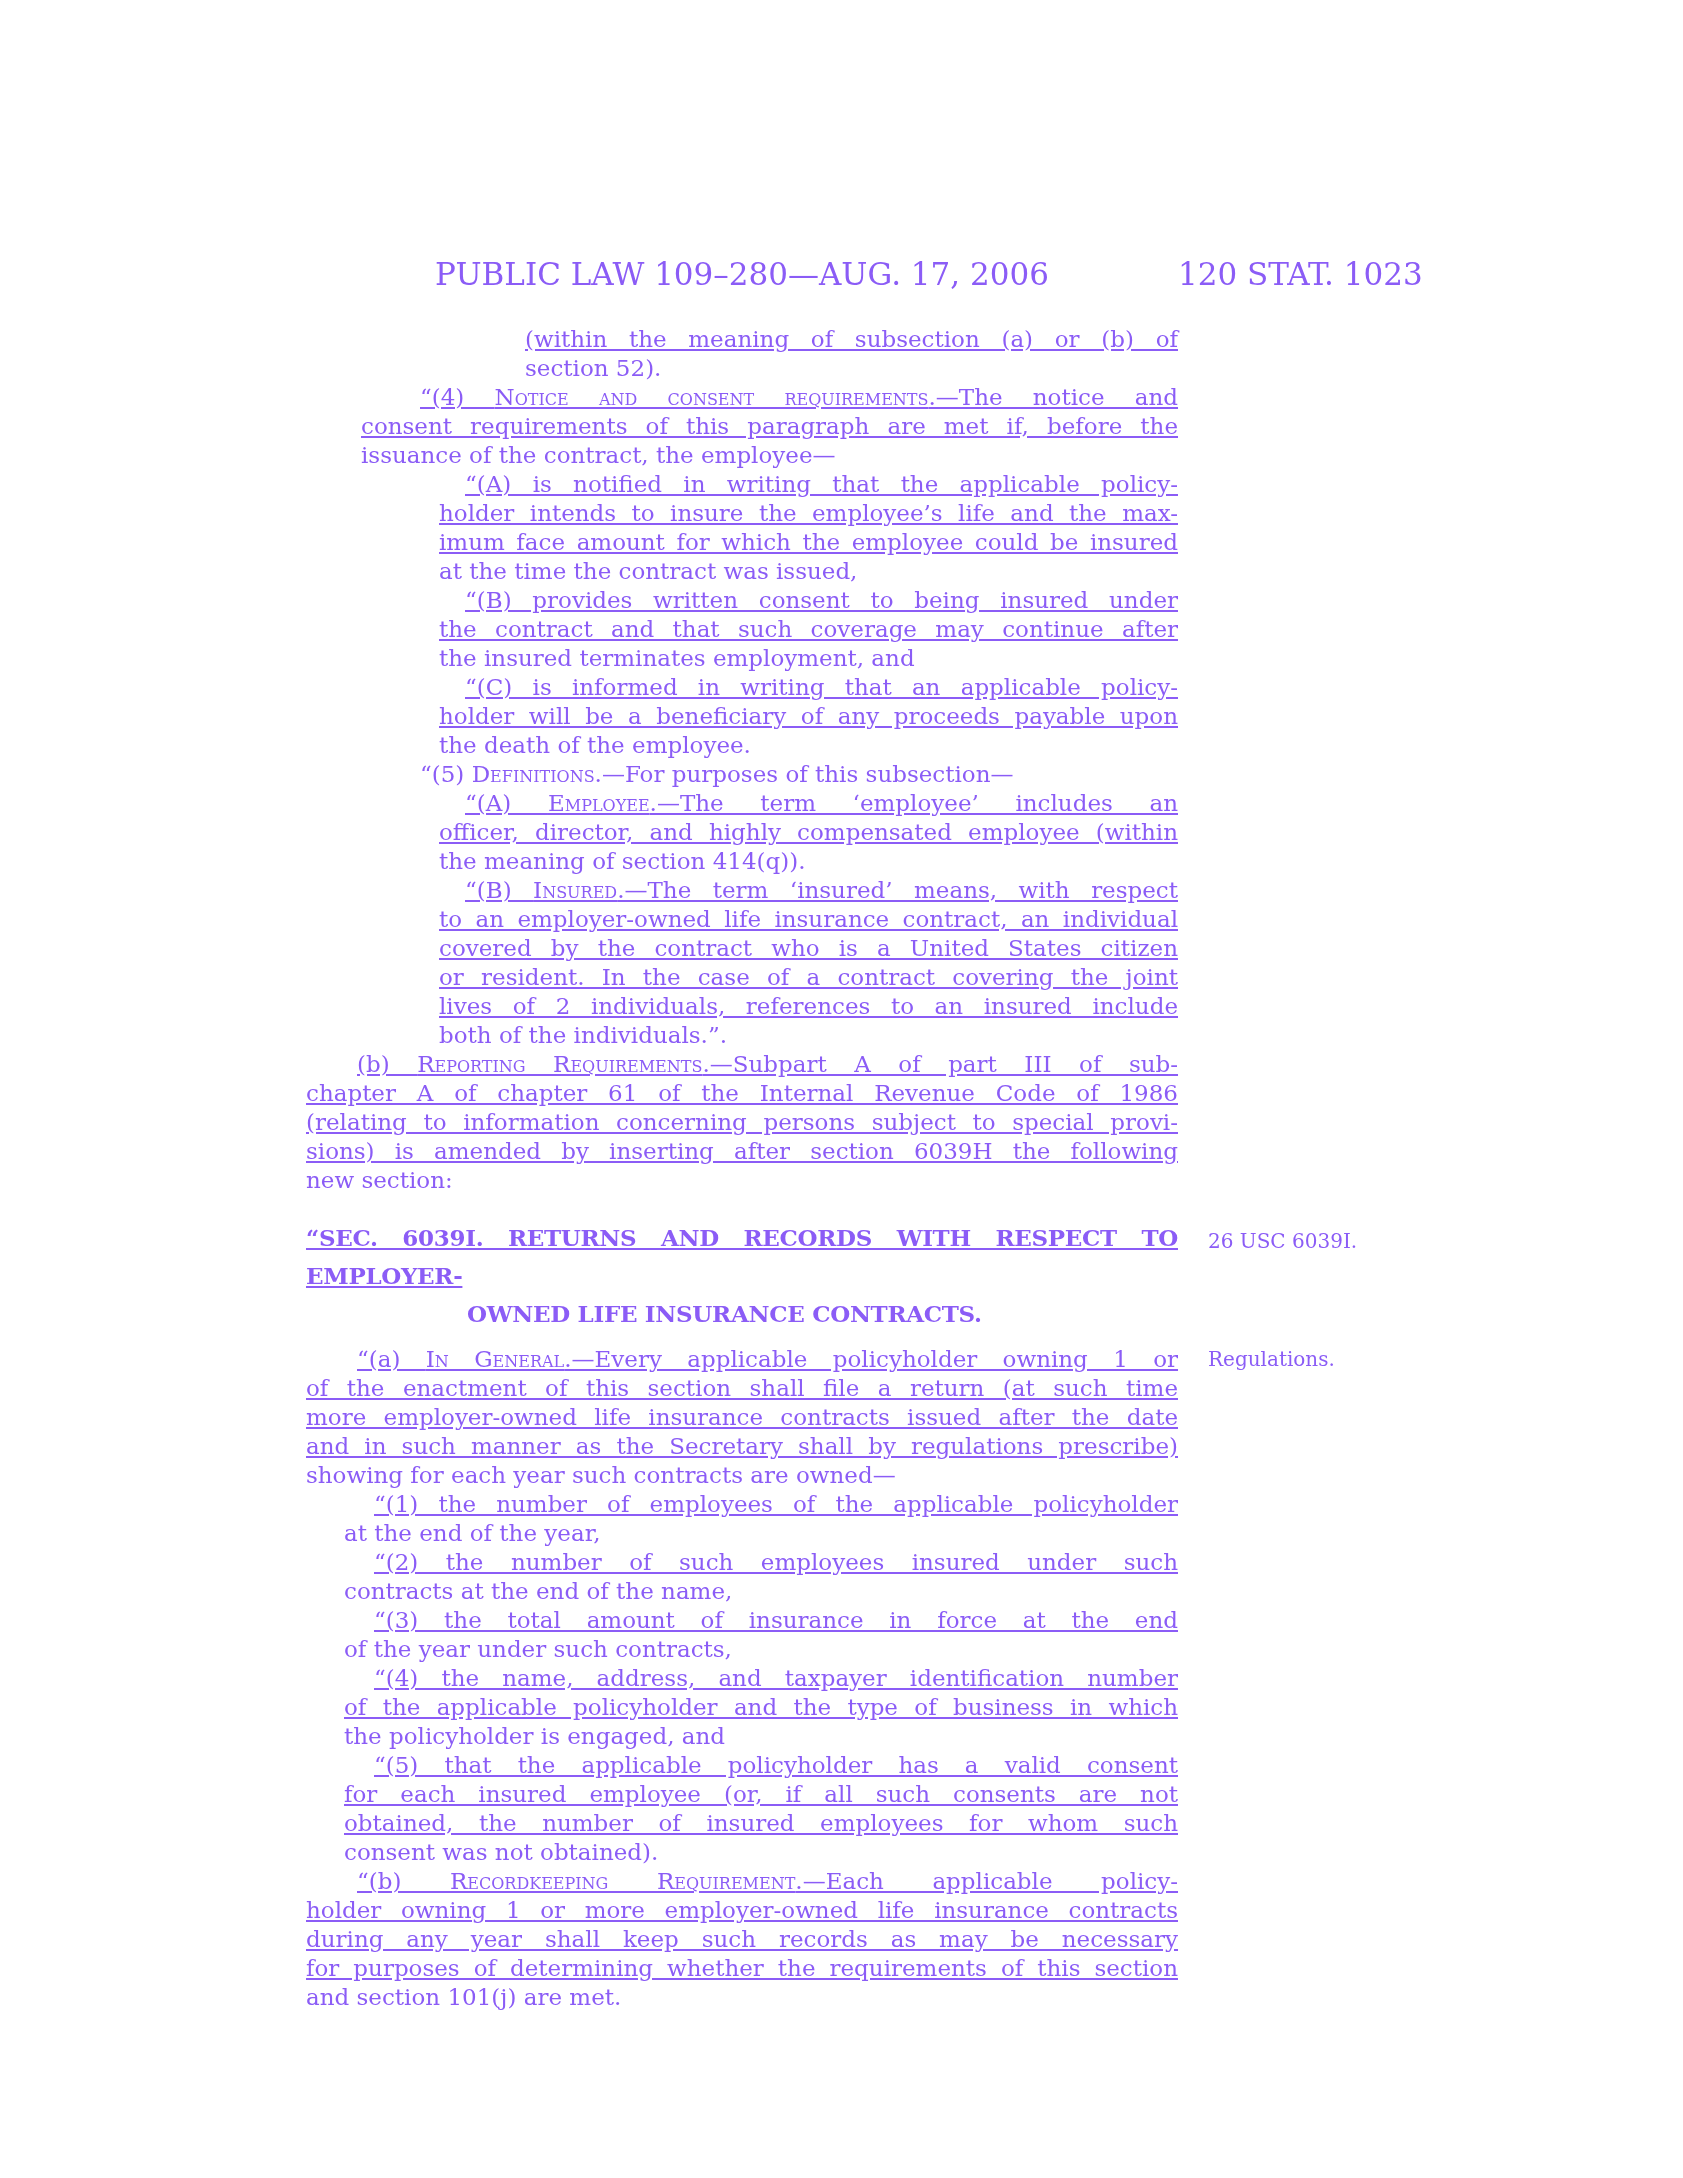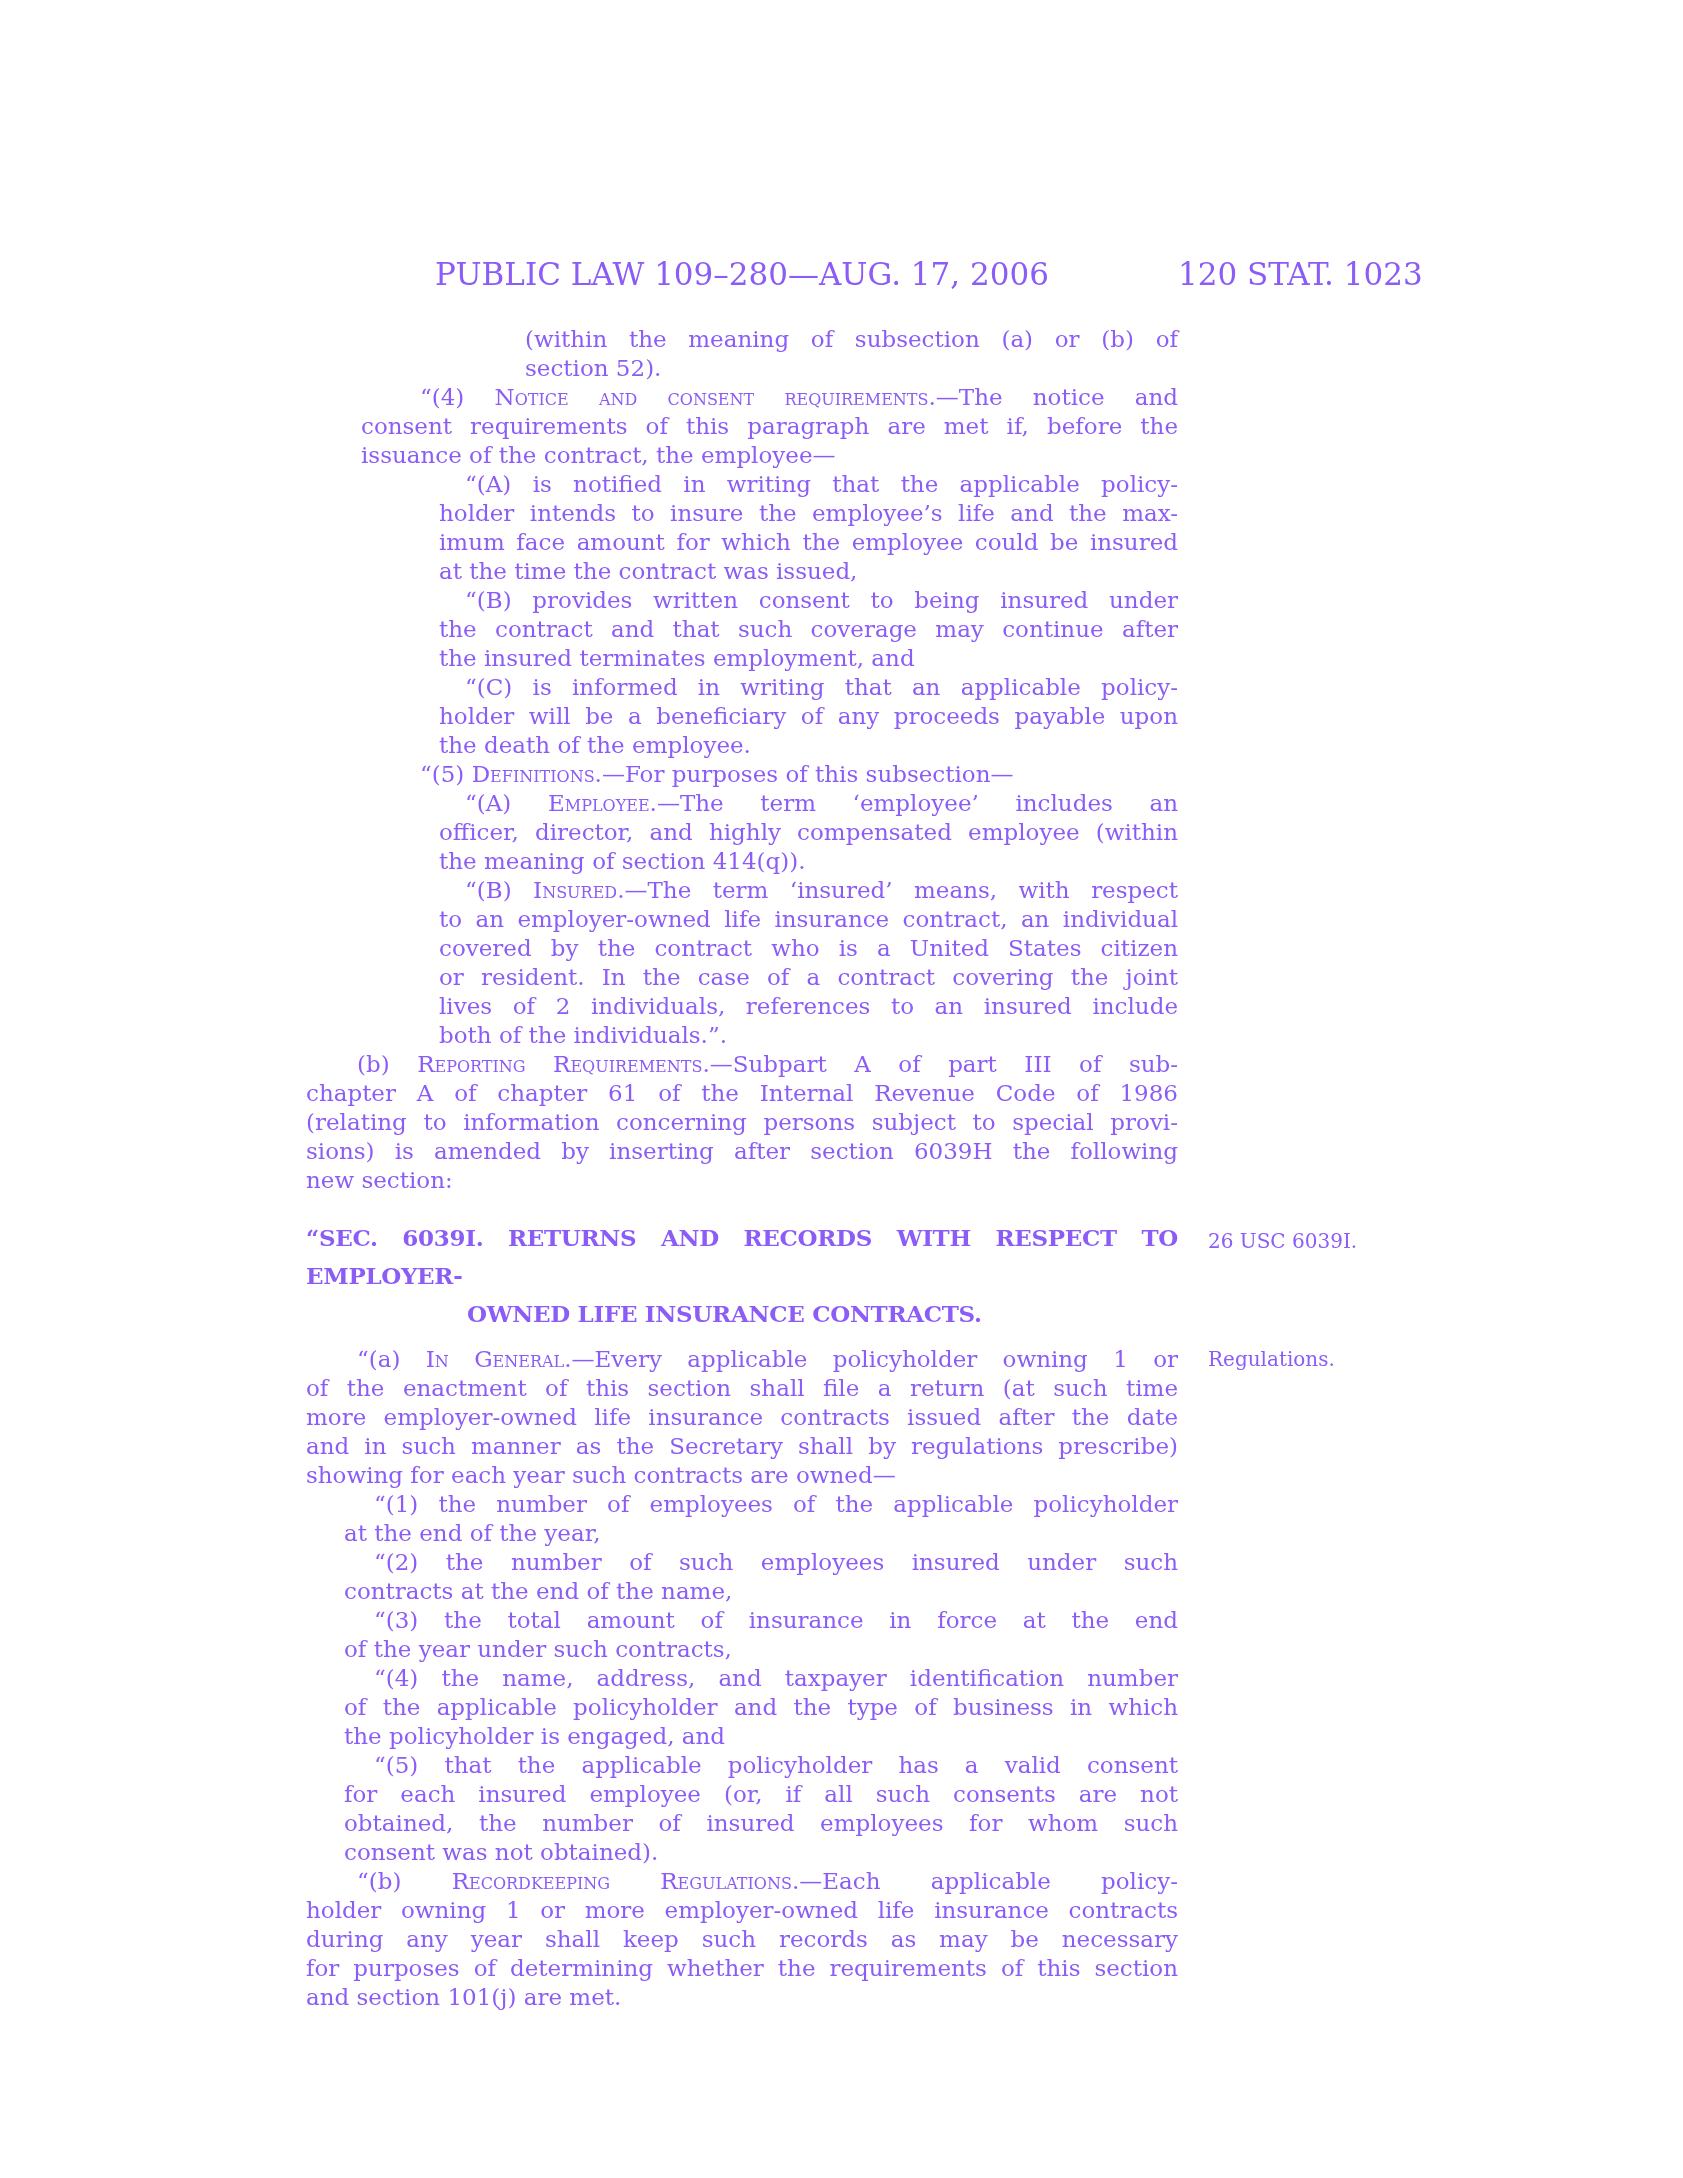--- a/index.html
+++ b/index.html
@@ -26,21 +26,21 @@
     left:306px;top:325px;width:872px;
     font-size:23px;line-height:29px;
     text-rendering:optimizeLegibility;
   }
   .block{position:relative;}
   .line{
     text-align:justify;
     text-align-last:left;
     text-justify:inter-word;
   }
-  .line.just{text-align-last:justify;}
+  .line.just{text-align-last:justify;text-decoration:underline;}
   .sc{font-variant:small-caps;font-variant-caps:small-caps;}
   .heading{
     font-weight:bold;
     font-size:23px;line-height:38px;
     letter-spacing:-0.3px;
   }
   .margin-note{
     position:absolute;
     left:902px;top:2px;width:183px;
     font-size:20px;line-height:24px;
@@ -136,21 +136,21 @@
         <div class="line just"><span>of the applicable policyholder and the type of business in which</span></div>
         <div class="line"><span>the policyholder is engaged, and</span></div>
       </div>
       <div class="block" style="margin-left: 38px;">
         <div class="line just" style="padding-left: 30px;"><span>“(5) that the applicable policyholder has a valid consent</span></div>
         <div class="line just"><span>for each insured employee (or, if all such consents are not</span></div>
         <div class="line just"><span>obtained, the number of insured employees for whom such</span></div>
         <div class="line"><span>consent was not obtained).</span></div>
       </div>
       <div class="block">
-        <div class="line just" style="padding-left: 51px;"><span>“(b) </span><span class="sc">Recordkeeping Regulations</span><span>.—Each applicable policy-</span></div>
+        <div class="line just" style="padding-left: 51px;"><span>“(b) </span><span class="sc">Recordkeeping Requirement</span><span>.—Each applicable policy-</span></div>
         <div class="line just"><span>holder owning 1 or more employer-owned life insurance contracts</span></div>
         <div class="line just"><span>during any year shall keep such records as may be necessary</span></div>
         <div class="line just"><span>for purposes of determining whether the requirements of this section</span></div>
         <div class="line"><span>and section 101(j) are met.</span></div>
       </div>
     </div>
 </div>
 
 
 </body></html>

